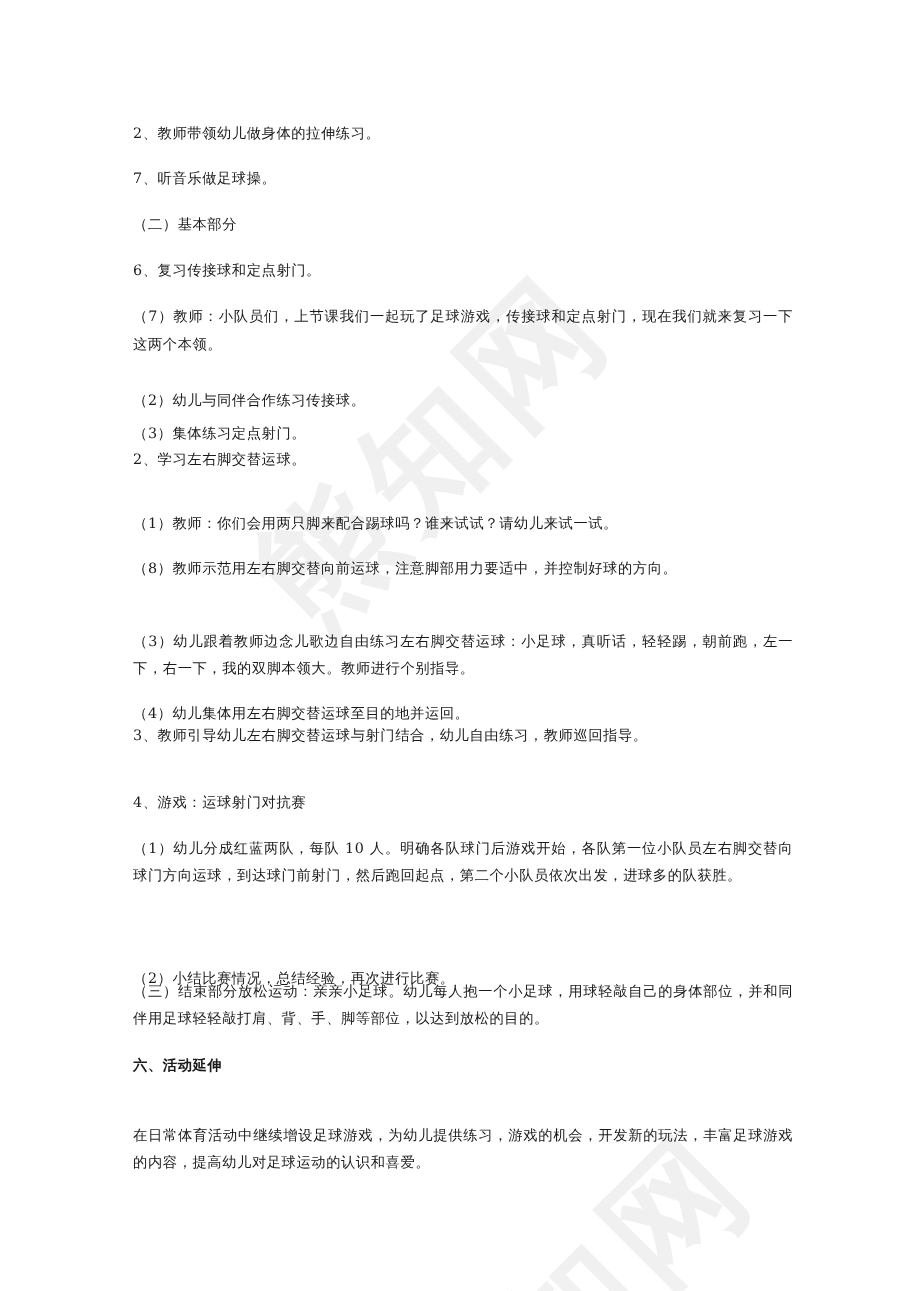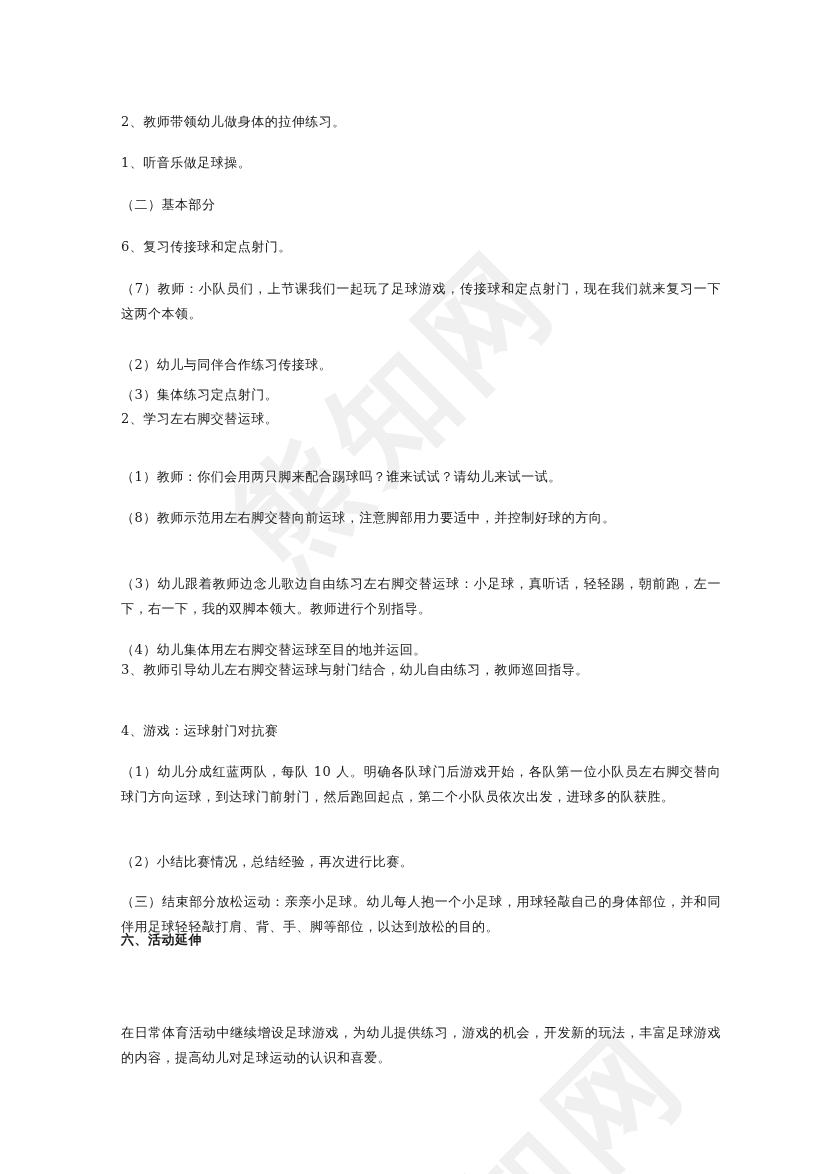--- a/index.html
+++ b/index.html
@@ -62,32 +62,32 @@
   </style>
 </head>
 <body>
 
 <div class="page">
   <div class="watermark wm-main">熊知网</div>
   <div class="watermark wm-bottom">熊知网</div>
 
   <div class="content">
     <p class="para" style="top:101px">2、教师带领幼儿做身体的拉伸练习。</p>
-    <p class="para" style="top:142px">1、听音乐做足球操。</p>
+    <p class="para" style="top:142px">7、听音乐做足球操。</p>
     <p class="para" style="top:184px">（二）基本部分</p>
     <p class="para" style="top:226px">6、复习传接球和定点射门。</p>
     <p class="para" style="top:268px">（7）教师：小队员们，上节课我们一起玩了足球游戏，传接球和定点射门，现在我们就来复习一下这两个本领。</p>
     <p class="para" style="top:344px">（2）幼儿与同伴合作练习传接球。</p>
     <p class="para" style="top:374px">（3）集体练习定点射门。</p>
     <p class="para" style="top:398px">2、学习左右脚交替运球。</p>
     <p class="para" style="top:456px">（1）教师：你们会用两只脚来配合踢球吗？谁来试试？请幼儿来试一试。</p>
     <p class="para" style="top:497px">（8）教师示范用左右脚交替向前运球，注意脚部用力要适中，并控制好球的方向。</p>
     <p class="para" style="top:563px">（3）幼儿跟着教师边念儿歌边自由练习左右脚交替运球：小足球，真听话，轻轻踢，朝前跑，左一下，右一下，我的双脚本领大。教师进行个别指导。</p>
     <p class="para" style="top:629px">（4）幼儿集体用左右脚交替运球至目的地并运回。</p>
     <p class="para" style="top:649px">3、教师引导幼儿左右脚交替运球与射门结合，幼儿自由练习，教师巡回指导。</p>
     <p class="para" style="top:710px">4、游戏：运球射门对抗赛</p>
     <p class="para" style="top:751px">（1）幼儿分成红蓝两队，每队 10 人。明确各队球门后游戏开始，各队第一位小队员左右脚交替向球门方向运球，到达球门前射门，然后跑回起点，第二个小队员依次出发，进球多的队获胜。</p>
-    <p class="para" style="top:841px">（2）小结比赛情况，总结经验，再次进行比赛。</p>
+    <p class="para" style="top:870px">（2）小结比赛情况，总结经验，再次进行比赛。</p>
     <p class="para" style="top:881px">（三）结束部分放松运动：亲亲小足球。幼儿每人抱一个小足球，用球轻敲自己的身体部位，并和同伴用足球轻轻敲打肩、背、手、脚等部位，以达到放松的目的。</p>
-    <p class="para bold" style="top:919px">六、活动延伸</p>
+    <p class="para bold" style="top:949px">六、活动延伸</p>
     <p class="para" style="top:1012px">在日常体育活动中继续增设足球游戏，为幼儿提供练习，游戏的机会，开发新的玩法，丰富足球游戏的内容，提高幼儿对足球运动的认识和喜爱。</p>
   </div>
 </div>
 
 </body></html>

